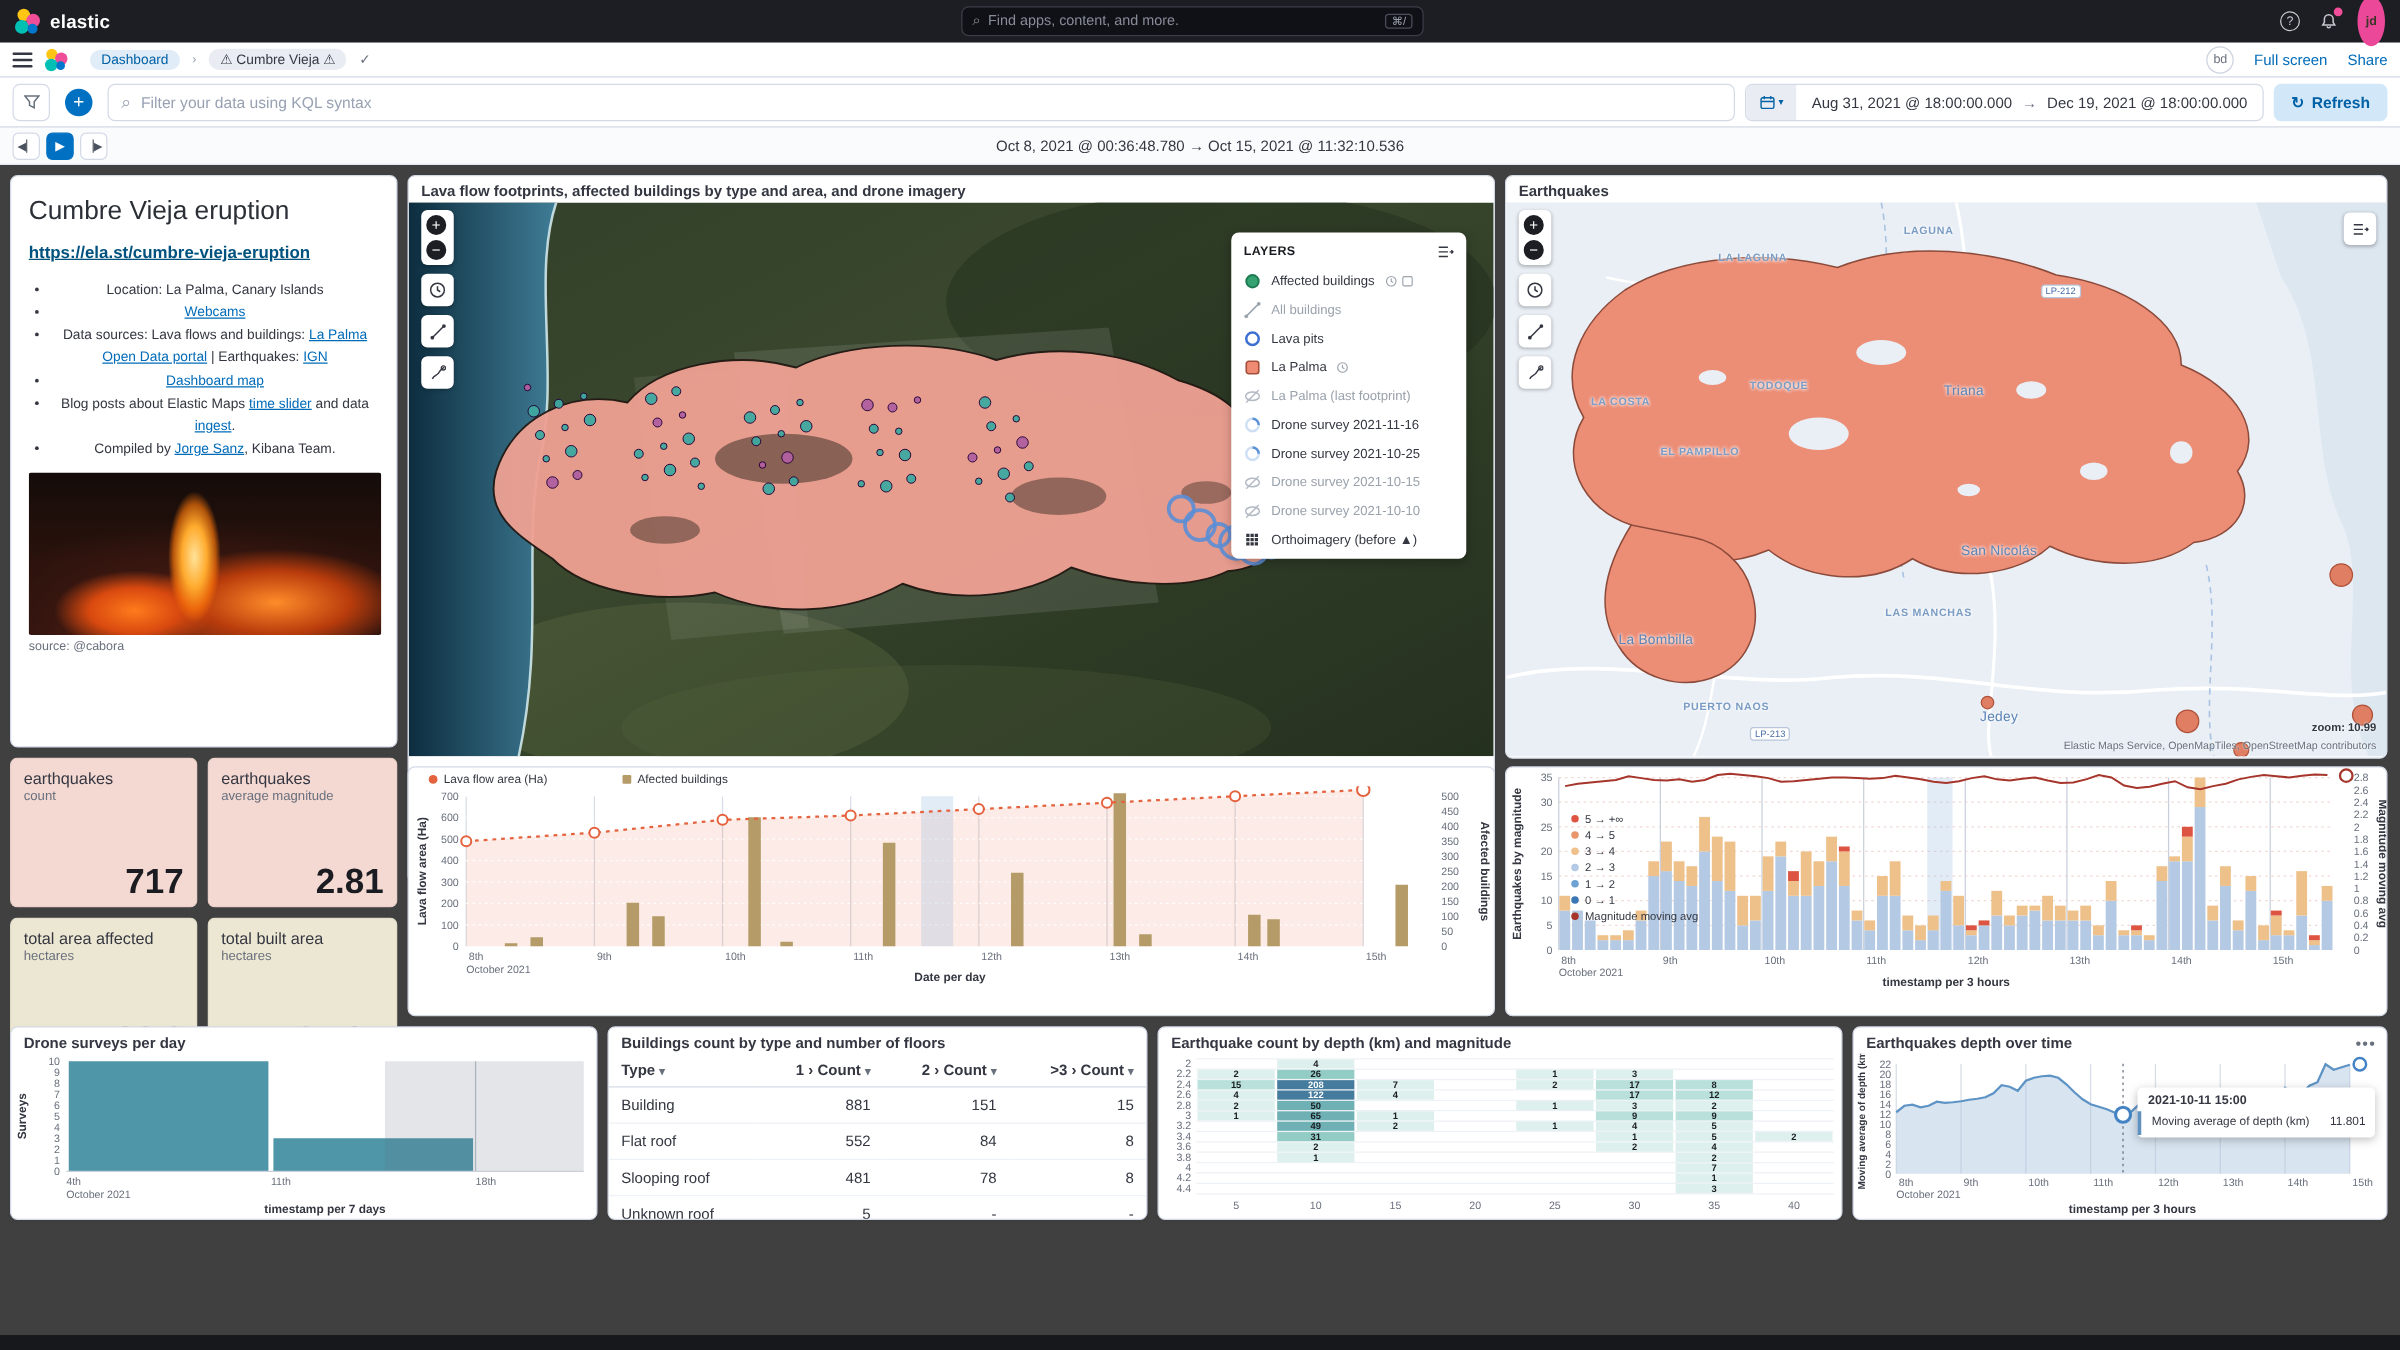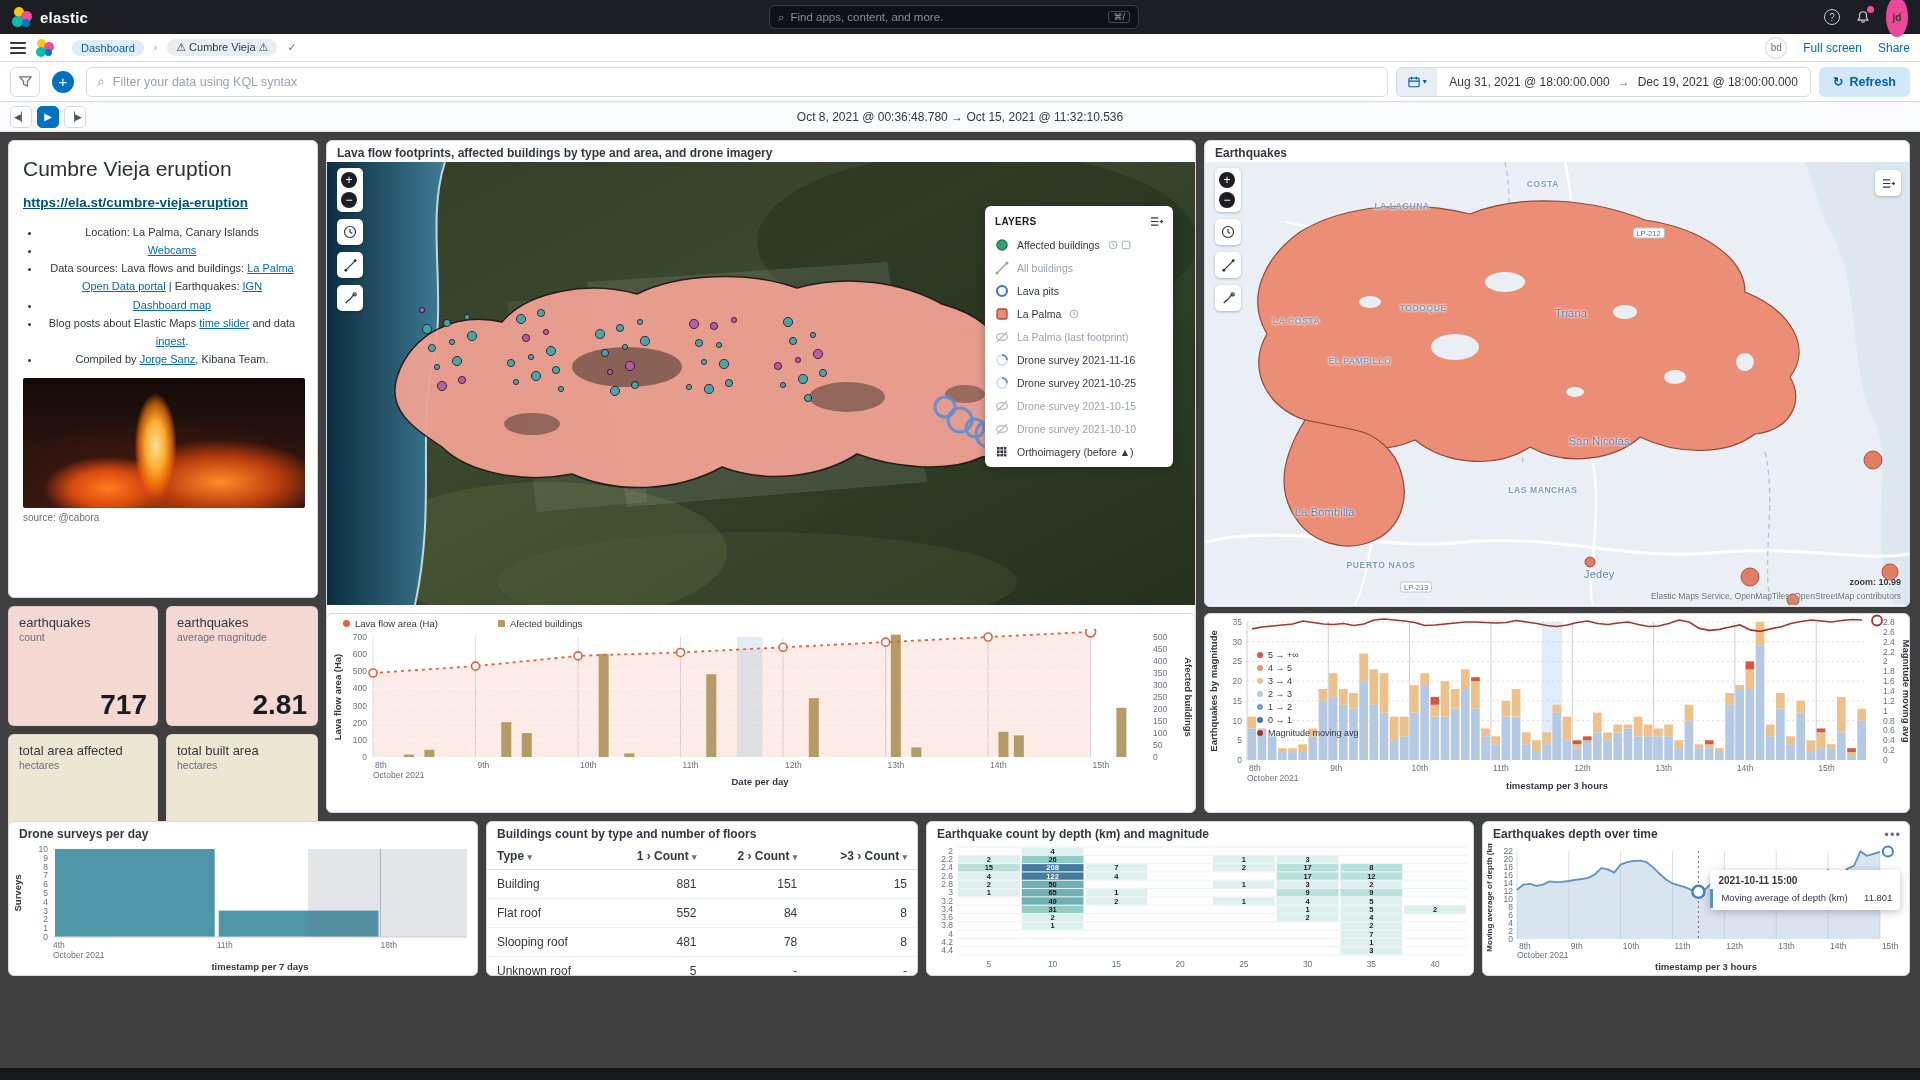--- a/index.html
+++ b/index.html
@@ -82,21 +82,21 @@
   .metric .val { position:absolute; right:10px; bottom:4px; font-size:28px; font-weight:700; color:#1a1c21; }
   .metric .val small { font-size:18px; font-weight:700;}
 
   
   .map-controls { position:absolute; left:10px; top:30px; display:flex; flex-direction:column; gap:7px; z-index:5;}
   .mapbtn { width:26px; height:26px; background:#fff; border-radius:5px; box-shadow:0 1px 3px rgba(0,0,0,.25);
     display:flex; align-items:center; justify-content:center; font-size:13px; color:#343741; }
   .zoom-pair { display:flex; flex-direction:column; gap:4px; background:#fff; border-radius:5px; padding:4px; box-shadow:0 1px 3px rgba(0,0,0,.25);}
 
   #layers-card { position:absolute; right:22px; top:24px; width:188px; background:#fff; border-radius:6px;
-    box-shadow:0 2px 8px rgba(0,0,0,.25); z-index:6; padding:6px 0 4px;margin-top:20px;}
+    box-shadow:0 2px 8px rgba(0,0,0,.25); z-index:6; padding:6px 0 4px;}
   #layers-card .hdr { display:flex; align-items:center; justify-content:space-between; padding:4px 10px 6px; font-size:10px; font-weight:700; letter-spacing:.3px; color:#1a1c21;}
   .layer-row { display:flex; align-items:center; gap:8px; padding:4.5px 10px; font-size:10.5px; color:#343741; }
   .layer-row.muted { color:#9aa2ac; }
   .layer-row .sfx { display:flex; gap:3px; color:#9aa2ac; font-size:9px; }
 
   .maplabel { position:absolute; transform:translate(-50%,-50%); color:#7b9cc4; font-weight:700; font-size:8.5px;
     letter-spacing:.6px; white-space:nowrap; text-shadow:0 0 3px #fff,0 0 3px #fff; z-index:4;}
   .maplabel.town { font-weight:400; font-size:11px; letter-spacing:.2px; color:#5b84b5; }
   .roadbadge { position:absolute; transform:translate(-50%,-50%); font-size:7.5px; color:#4a6fa5; background:#fff;
     border:1px solid #b9c6da; border-radius:3px; padding:0 3px; z-index:4;}
@@ -537,21 +537,21 @@
         </g>
         <g>
           <circle cx="385" cy="400" r="5" fill="#df7e63" stroke="#b05139"></circle>
           <circle cx="545" cy="415" r="9" fill="#df7e63" stroke="#b05139"></circle>
           <circle cx="588" cy="438" r="6" fill="#df7e63" stroke="#b05139"></circle>
           <circle cx="668" cy="298" r="9" fill="#df7e63" stroke="#b05139"></circle>
           <circle cx="685" cy="410" r="8" fill="#df7e63" stroke="#b05139"></circle>
         </g>
       </svg>
       <div id="qmap-labels">
-          <div class="maplabel" style="left: 337.92px; top: 22.15px; position: absolute;">COSTA</div>
+          <div class="maplabel" style="left: 337.92px; top: 22.15px; position: absolute;">LAGUNA</div>
           <div class="maplabel" style="left: 197.12px; top: 44.3px; position: absolute;">LA LAGUNA</div>
           <div class="maplabel" style="left: 218.24px; top: 146.19px; position: absolute;">TODOQUE</div>
           <div class="maplabel" style="left: 91.52px; top: 159.48px; position: absolute;">LA COSTA</div>
           <div class="maplabel" style="left: 154.88px; top: 199.35px; position: absolute;">EL PAMPILLO</div>
           <div class="maplabel" style="left: 337.92px; top: 327.82px; position: absolute;">LAS MANCHAS</div>
           <div class="maplabel" style="left: 176px; top: 403.13px; position: absolute;">PUERTO NAOS</div>
           <div class="maplabel town" style="left: 366.08px; top: 150.62px; position: absolute; text-align: right;">Triana</div>
           <div class="maplabel town" style="left: 394.24px; top: 279.09px; position: absolute;">San Nicolás</div>
           <div class="maplabel town" style="left: 119.68px; top: 349.97px; position: absolute;">La Bombilla</div>
           <div class="maplabel town" style="left: 394.24px; top: 411.99px; position: absolute;">Jedey</div>

